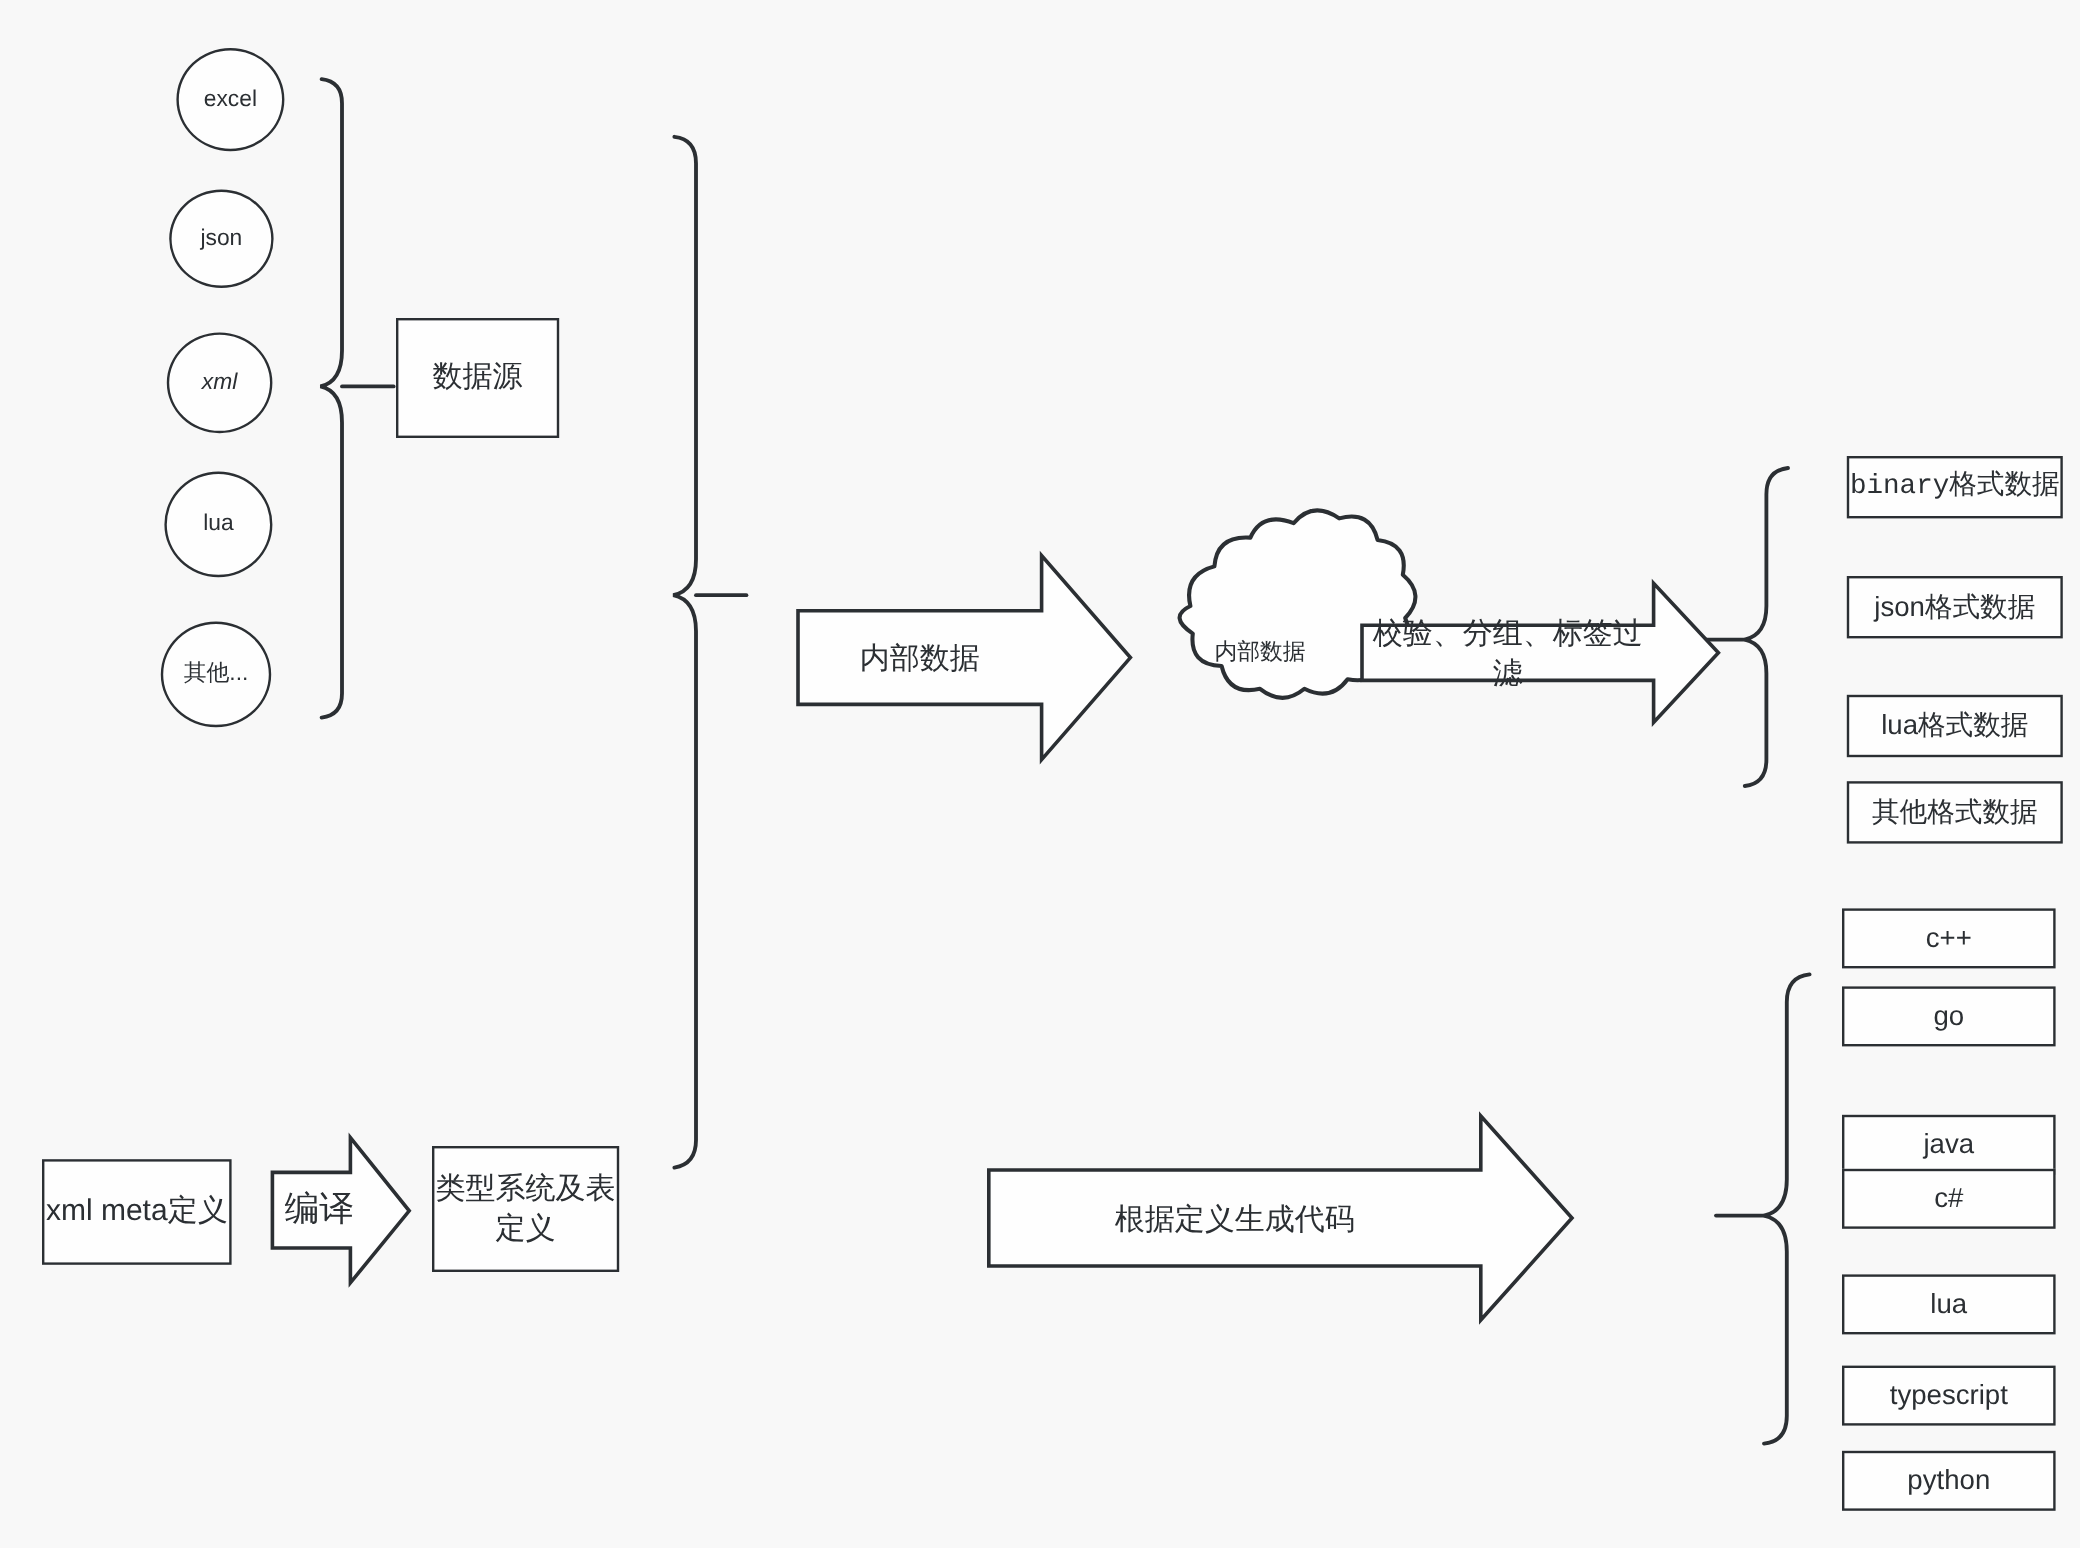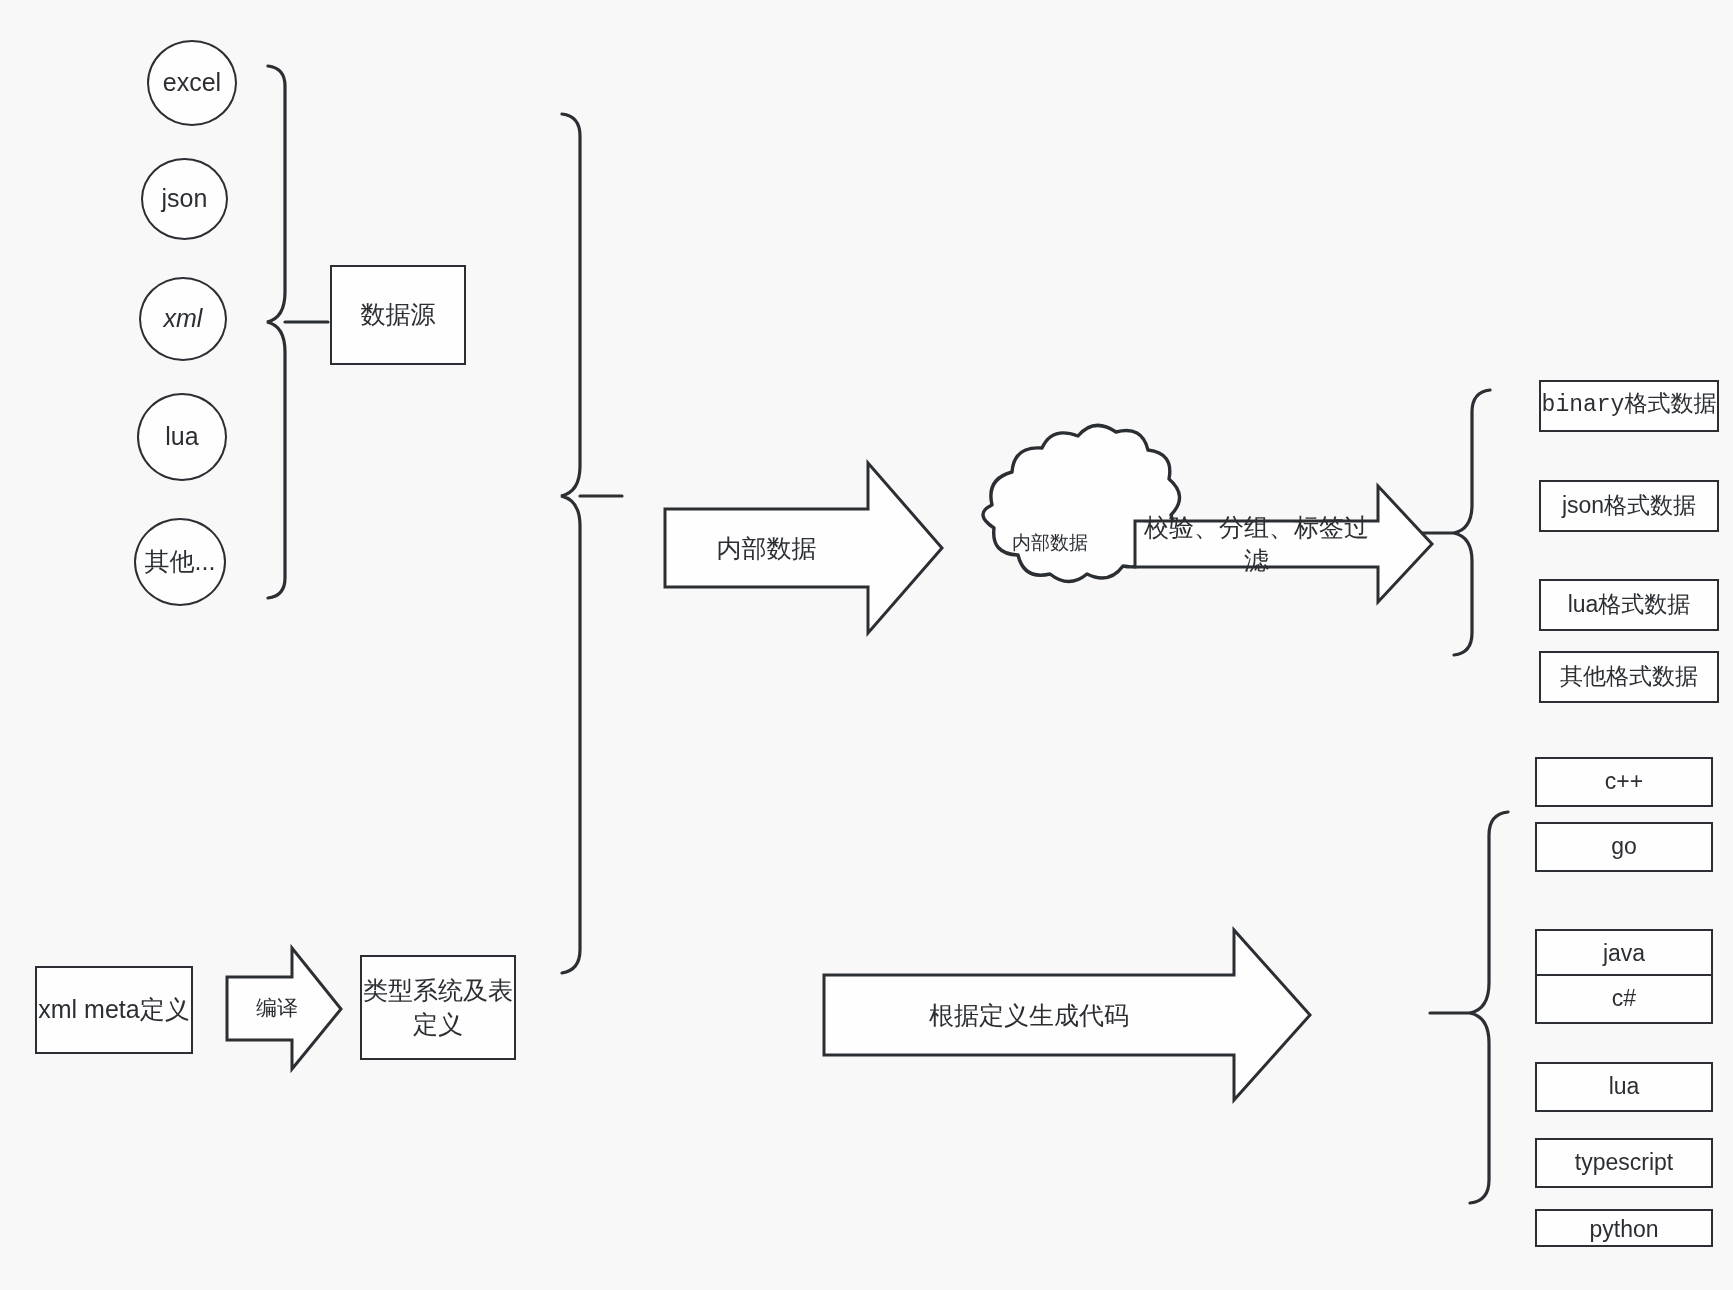--- a/index.html
+++ b/index.html
@@ -16,34 +16,34 @@
     box-sizing:border-box;
     background:#fefefe;
     border:2.5px solid #2b2f33;
     color:#2b2f33;
     display:flex;
     align-items:center;
     justify-content:center;
     text-align:center;
     line-height:1.35;
   }
-  .circle{ border-radius:50%; font-size:25px;text-align:right; }
+  .circle{ border-radius:50%; font-size:19px;text-align:right; }
   .rect{ font-size:25px; }
   .rounded{ border-radius:0; font-size:25px; }
   .smallbox{ font-size:23px; }
   .svglayer{position:absolute;left:0;top:0;width:1733px;height:1290px;pointer-events:none;}
   .arrowlabel{
     position:absolute;
     color:#2b2f33;
     font-size:25px;
     display:flex;align-items:center;justify-content:center;
     text-align:center;
     pointer-events:none;
   }
-  .arrowlabel.small{font-size:21px;padding-left:11px;}
+  .arrowlabel.small{font-size:29px;}
   .cloudlabel{
     position:absolute;
     color:#2b2f33;
     font-size:19px;
     display:flex;align-items:center;justify-content:center;
     text-align:center;
     pointer-events:none;
   }
 </style>
 </head>
@@ -170,17 +170,17 @@
   </div>
   <div class="node smallbox" style="left:1535px;top:974px;width:178px;height:50px;">
     <span>c#</span>
   </div>
   <div class="node smallbox" style="left:1535px;top:1062px;width:178px;height:50px;">
     <span>lua</span>
   </div>
   <div class="node smallbox" style="left:1535px;top:1138px;width:178px;height:50px;">
     <span>typescript</span>
   </div>
-  <div class="node smallbox" style="left:1535px;top:1209px;width:178px;height:38px;align-items:flex-end;">
+  <div class="node smallbox" style="left:1535px;top:1209px;width:178px;height:50px;">
     <span>python</span>
   </div>
 
 </div>
 
 </body></html>

